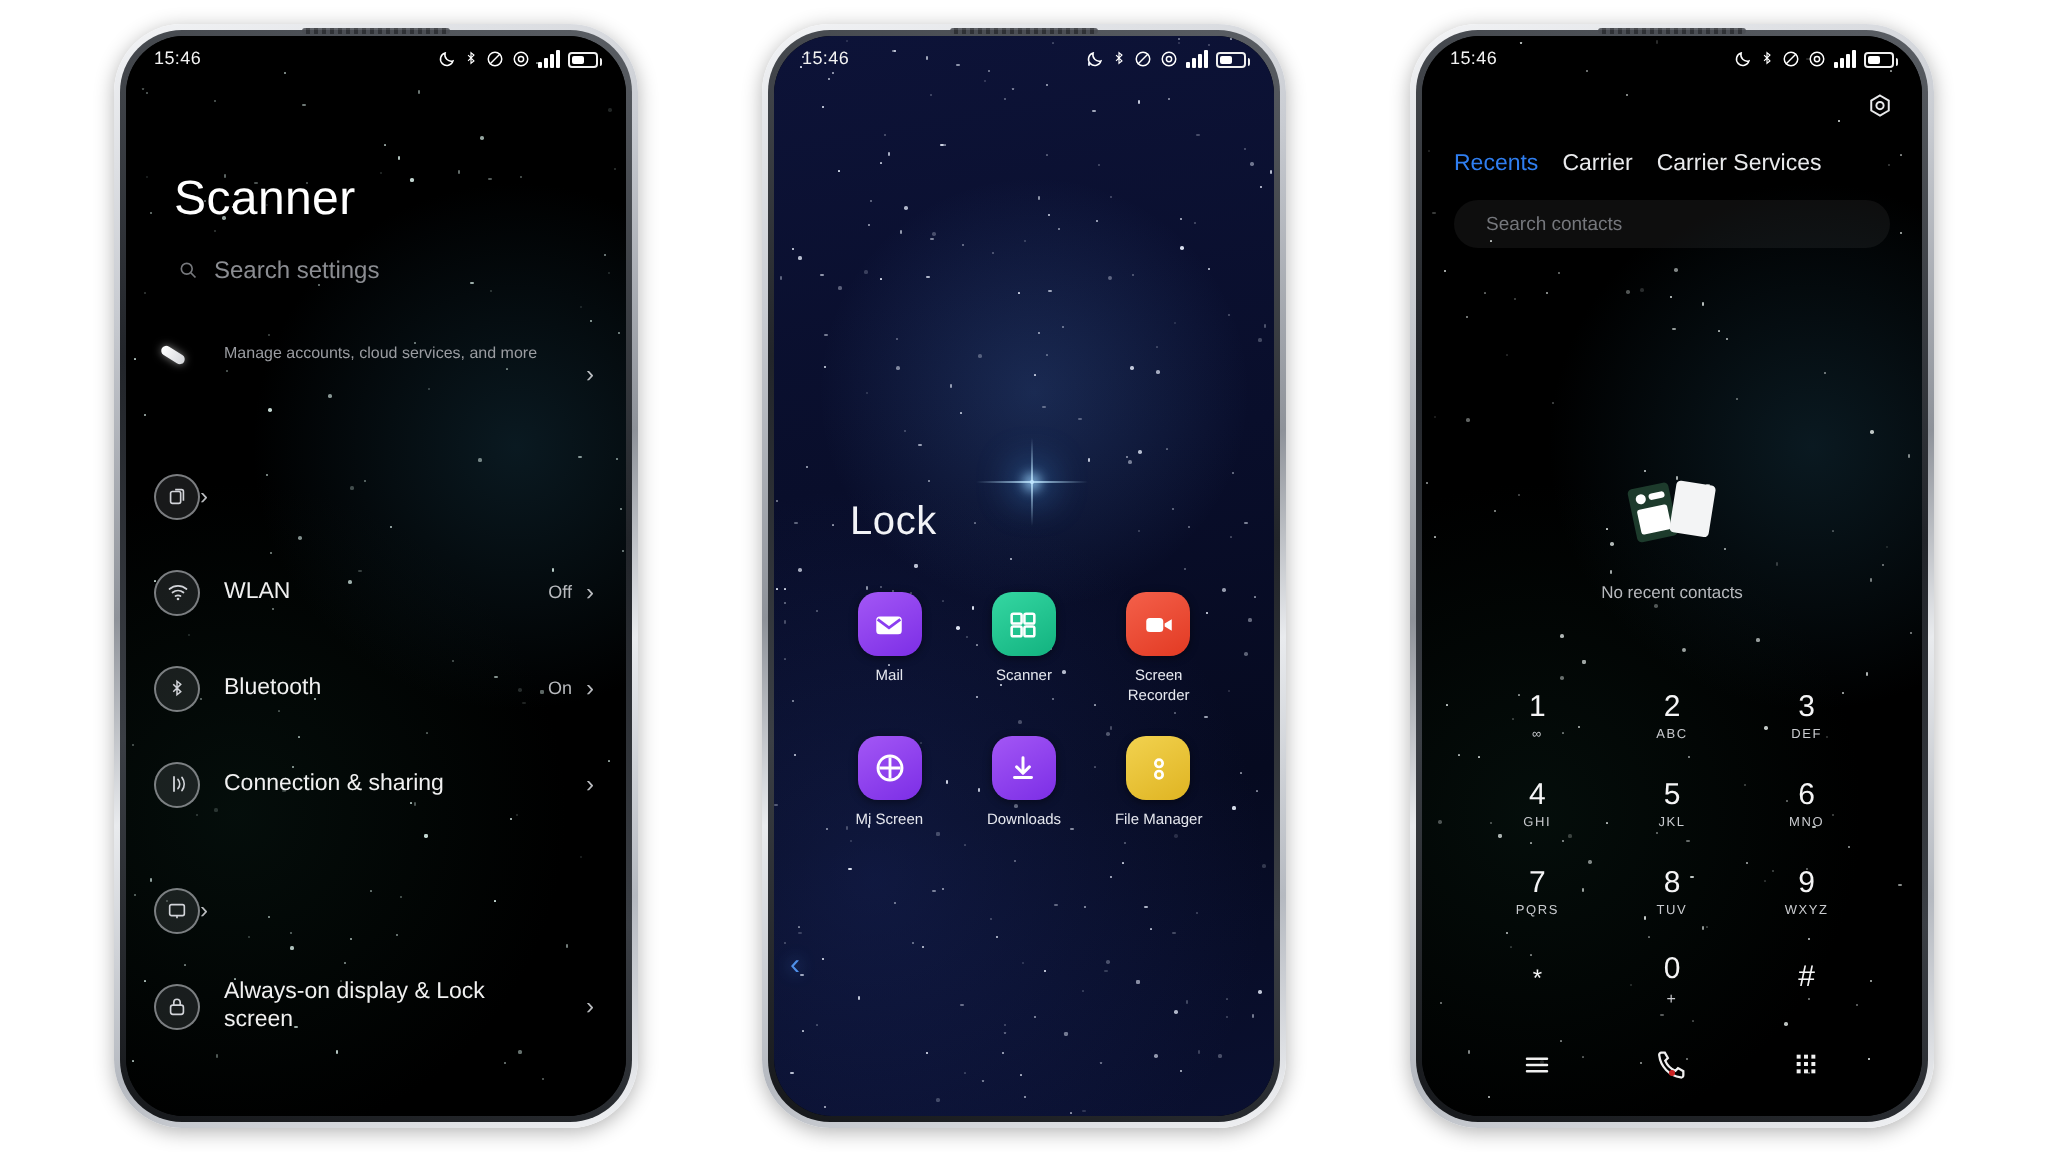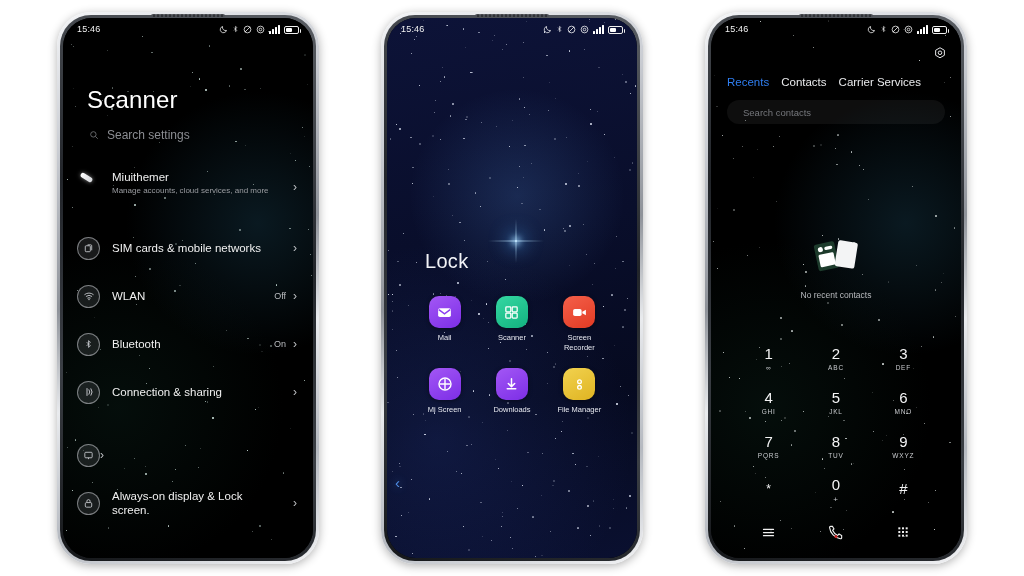--- a/index.html
+++ b/index.html
@@ -315,37 +315,33 @@
               <path d="M15.5 15.5L21 21" stroke="#8b8d92" stroke-width="2"></path>
             </svg>
           <span>Search settings</span>
         </div>
 
         <div class="s-list">
 
           <div class="row" style="margin-top:10px;align-items:flex-start;padding-top:2px">
             <div class="avatar"></div>
             <div class="txt">
-              <div class="lbl">Miuithemer</div>
               <div class="sub">Manage accounts, cloud services, and more</div>
             </div>
             <span class="chev" style="align-self:center">›</span>
           </div>
 
 
           <div class="row" style="margin-top:26px">
             <span class="ic">
               <svg width="11" height="11" viewBox="0 0 24 24">
                   <rect x="5" y="6" width="11" height="13" rx="2" fill="none" stroke="#d2d4d9" stroke-width="1.8"></rect>
                   <path d="M10 4h7a2 2 0 0 1 2 2v10" fill="none" stroke="#d2d4d9" stroke-width="1.8"></path>
                 </svg>
             </span>
-            <div class="txt">
-                <div class="lbl">SIM cards &amp; mobile networks</div>
-              </div>
             <span class="chev">›</span>
           </div>
 
           <div class="row" style="margin-top:12px">
             <span class="ic">
               <svg width="12" height="12" viewBox="0 0 24 24">
                   <path d="M3.5 9a13 13 0 0 1 17 0M6.5 12.5a9 9 0 0 1 11 0M9.5 16a5 5 0 0 1 5 0" fill="none" stroke="#d2d4d9" stroke-width="1.7" stroke-linecap="round"></path>
                   <circle cx="12" cy="19" r="1.3" fill="#d2d4d9"></circle>
                 </svg>
             </span>
@@ -920,21 +916,21 @@
 
         <span class="d-gear">
           <svg width="14" height="14" viewBox="0 0 24 24">
               <path d="M12 3l7.5 4.3v8.6L12 20.2 4.5 15.9V7.3z" fill="none" stroke="#e8e9eb" stroke-width="1.7"></path>
               <circle cx="12" cy="11.6" r="3.1" fill="none" stroke="#e8e9eb" stroke-width="1.7"></circle>
             </svg>
         </span>
 
         <div class="d-tabs">
           <span class="tb active">Recents</span>
-          <span class="tb">Contacts</span>
+          <span class="tb">Carrier</span>
           <span class="tb">Carrier Services</span>
         </div>
 
         <div class="d-search">
           <span>Search contacts</span>
         </div>
 
         <div class="d-empty">
           <svg width="54" height="46" viewBox="0 0 60 50">
             <g transform="rotate(-12 30 25)">

